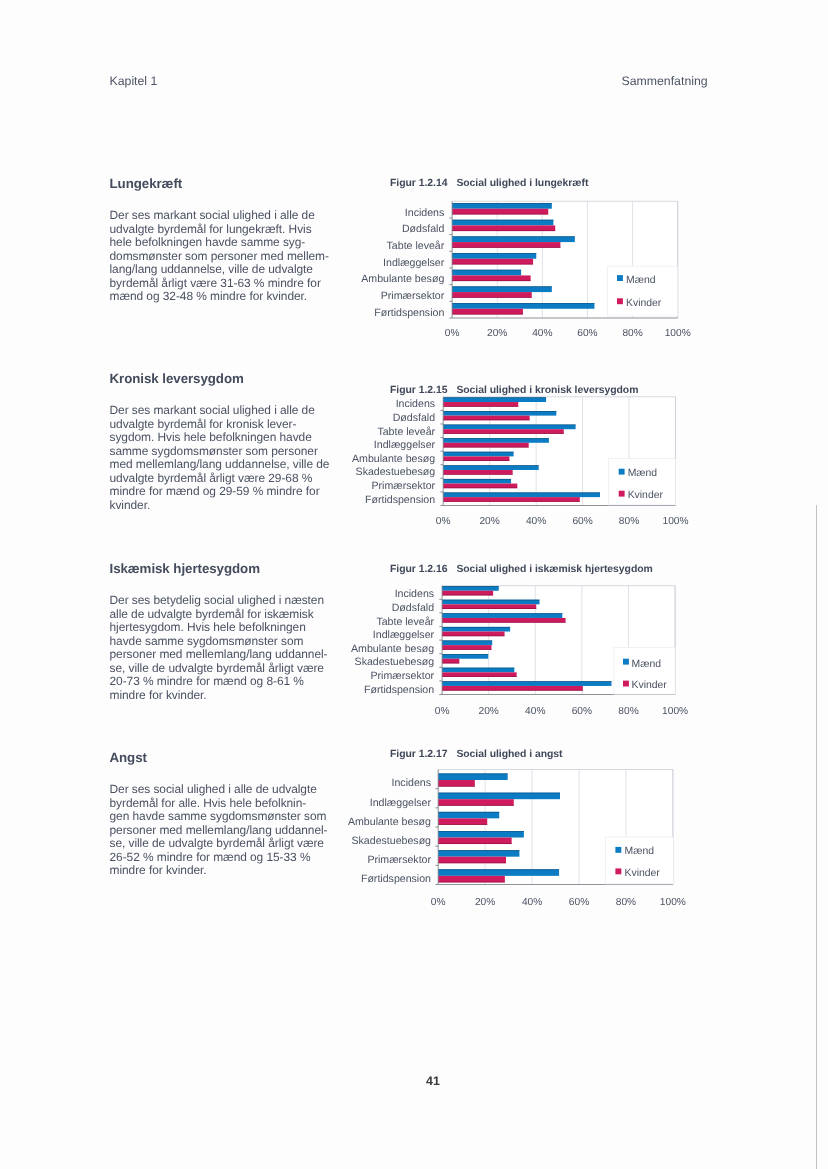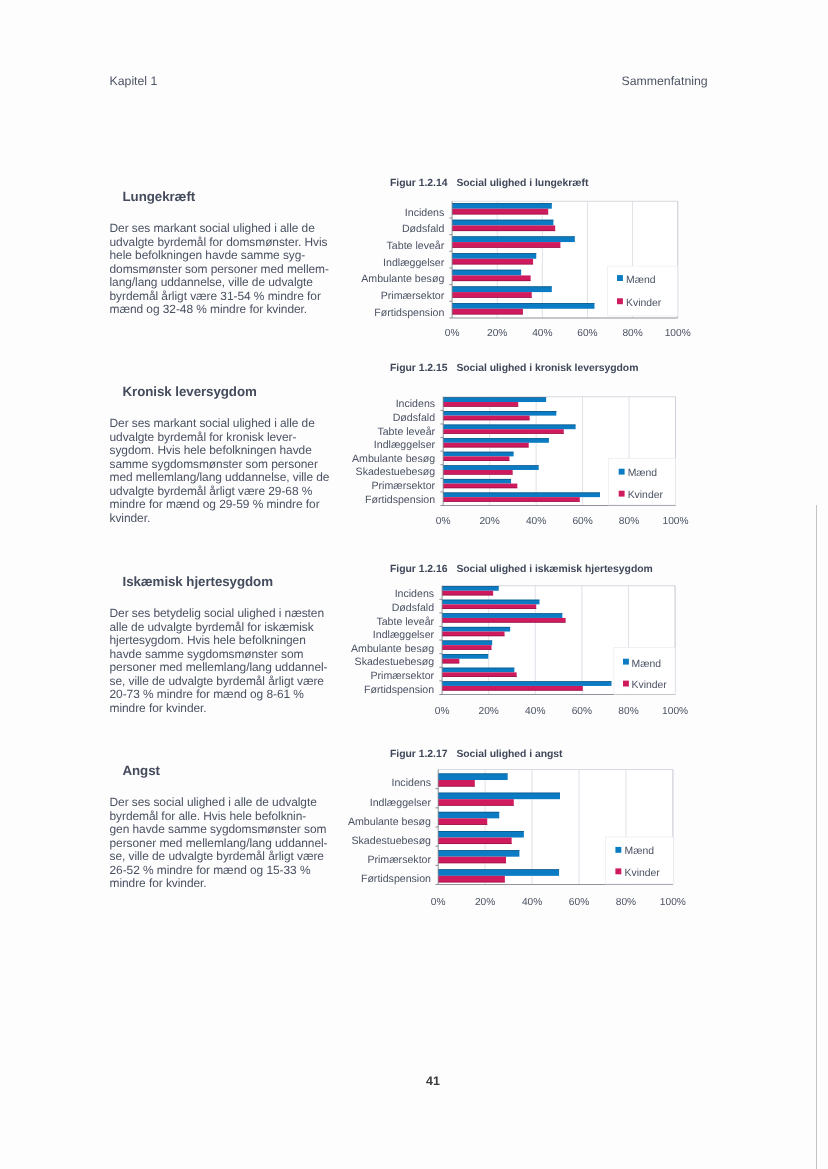--- a/index.html
+++ b/index.html
@@ -8,45 +8,45 @@
        position:relative;overflow:hidden;
        -webkit-font-smoothing:antialiased;
        text-rendering:geometricPrecision;}
   .page{position:absolute;left:0;top:0;width:828px;height:1169px;background:#fdfdfd;filter:blur(0.28px);}
   .hdr{position:absolute;font-size:12.3px;color:#4d5464;}
   .hdr-l{left:109.5px;top:74px;}
   .hdr-r{left:621.5px;top:74px;text-align:center;}
   .pgnum{position:absolute;left:395px;top:1074px;
          font-size:12.4px;color:#3a3a3a;font-weight:bold;letter-spacing:0px;margin-left:31px;}
   .sec{position:absolute;}
-  .sec h2{margin:13px;font-size:13.3px;font-weight:bold;color:#434b5c;letter-spacing:-0.05px;line-height:12px;height:12px;}
+  .sec h2{margin:0;font-size:13.3px;font-weight:bold;color:#434b5c;letter-spacing:-0.05px;line-height:12px;height:12px;}
   .sec .body{margin-top:19px;font-size:11.95px;color:#4a5162;letter-spacing:-0.06px;}
   .sec .body .ln{display:block;height:13.5px;line-height:13.5px;white-space:nowrap;}
   .figcap{position:absolute;font-size:10.4px;font-weight:bold;color:#3f4759;
           letter-spacing:-0.03px;white-space:nowrap;margin-left:46px;}
   .figcap .ttl{margin-left:9px;}
   svg.chart{position:absolute;left:0;top:0;display:block;}
   svg.chart text{font-family:"Liberation Sans",sans-serif;fill:#4a5162;}
   .rightline{position:absolute;background:#c2c2c2;}
 </style>
 </head>
 <body>
 
 <div class="page">
 <div class="hdr hdr-l">Kapitel 1</div>
 <div class="hdr hdr-r">Sammenfatning</div>
 <div class="sec" style="left:109.5px;top:178px">
   <h2>Lungekræft</h2>
   <div class="body">
     <span class="ln">Der ses markant social ulighed i alle de</span>
-    <span class="ln">udvalgte byrdemål for domsmønster. Hvis</span>
+    <span class="ln">udvalgte byrdemål for lungekræft. Hvis</span>
     <span class="ln">hele befolkningen havde samme syg-</span>
     <span class="ln">domsmønster som personer med mellem-</span>
     <span class="ln">lang/lang uddannelse, ville de udvalgte</span>
-    <span class="ln">byrdemål årligt være 31-54 % mindre for</span>
+    <span class="ln">byrdemål årligt være 31-63 % mindre for</span>
     <span class="ln">mænd og 32-48 % mindre for kvinder.</span>
   </div>
 </div>
 <div class="figcap" style="left:344px;top:178.1px"><span class="num">Figur 1.2.14</span><span class="ttl">Social ulighed i lungekræft</span></div>
 <svg class="chart" width="828" height="1169" viewBox="0 0 828 1169">
 <rect x="452.1" y="201.3" width="225.6" height="116.7" fill="#ffffff"></rect>
 <line x1="497.22" y1="201.3" x2="497.22" y2="318.0" stroke="#d3d6de" stroke-width="0.7"></line>
 <line x1="542.34" y1="201.3" x2="542.34" y2="318.0" stroke="#d3d6de" stroke-width="0.7"></line>
 <line x1="587.46" y1="201.3" x2="587.46" y2="318.0" stroke="#d3d6de" stroke-width="0.7"></line>
 <line x1="632.58" y1="201.3" x2="632.58" y2="318.0" stroke="#d3d6de" stroke-width="0.7"></line>
@@ -115,21 +115,21 @@
     <span class="ln">Der ses markant social ulighed i alle de</span>
     <span class="ln">udvalgte byrdemål for kronisk lever-</span>
     <span class="ln">sygdom. Hvis hele befolkningen havde</span>
     <span class="ln">samme sygdomsmønster som personer</span>
     <span class="ln">med mellemlang/lang uddannelse, ville de</span>
     <span class="ln">udvalgte byrdemål årligt være 29-68 %</span>
     <span class="ln">mindre for mænd og 29-59 % mindre for</span>
     <span class="ln">kvinder.</span>
   </div>
 </div>
-<div class="figcap" style="left:344px;top:363px"><span class="num">Figur 1.2.15</span><span class="ttl">Social ulighed i kronisk leversygdom</span></div>
+<div class="figcap" style="left:344px;top:385px"><span class="num">Figur 1.2.15</span><span class="ttl">Social ulighed i kronisk leversygdom</span></div>
 <svg class="chart" width="828" height="1169" viewBox="0 0 828 1169">
 <rect x="443.2" y="396.8" width="232.3" height="108.7" fill="#ffffff"></rect>
 <line x1="489.66" y1="396.8" x2="489.66" y2="505.5" stroke="#d3d6de" stroke-width="0.7"></line>
 <line x1="536.12" y1="396.8" x2="536.12" y2="505.5" stroke="#d3d6de" stroke-width="0.7"></line>
 <line x1="582.58" y1="396.8" x2="582.58" y2="505.5" stroke="#d3d6de" stroke-width="0.7"></line>
 <line x1="629.04" y1="396.8" x2="629.04" y2="505.5" stroke="#d3d6de" stroke-width="0.7"></line>
 <line x1="675.50" y1="396.8" x2="675.50" y2="505.5" stroke="#d3d6de" stroke-width="0.7"></line>
 <line x1="443.2" y1="396.8" x2="675.5" y2="396.8" stroke="#c6c9d2" stroke-width="0.7"></line>
 <line x1="675.5" y1="396.8" x2="675.5" y2="505.5" stroke="#c6c9d2" stroke-width="0.7"></line>
 <rect x="443.2" y="397.41" width="102.91" height="4.62" fill="#0b7cc4"></rect>

